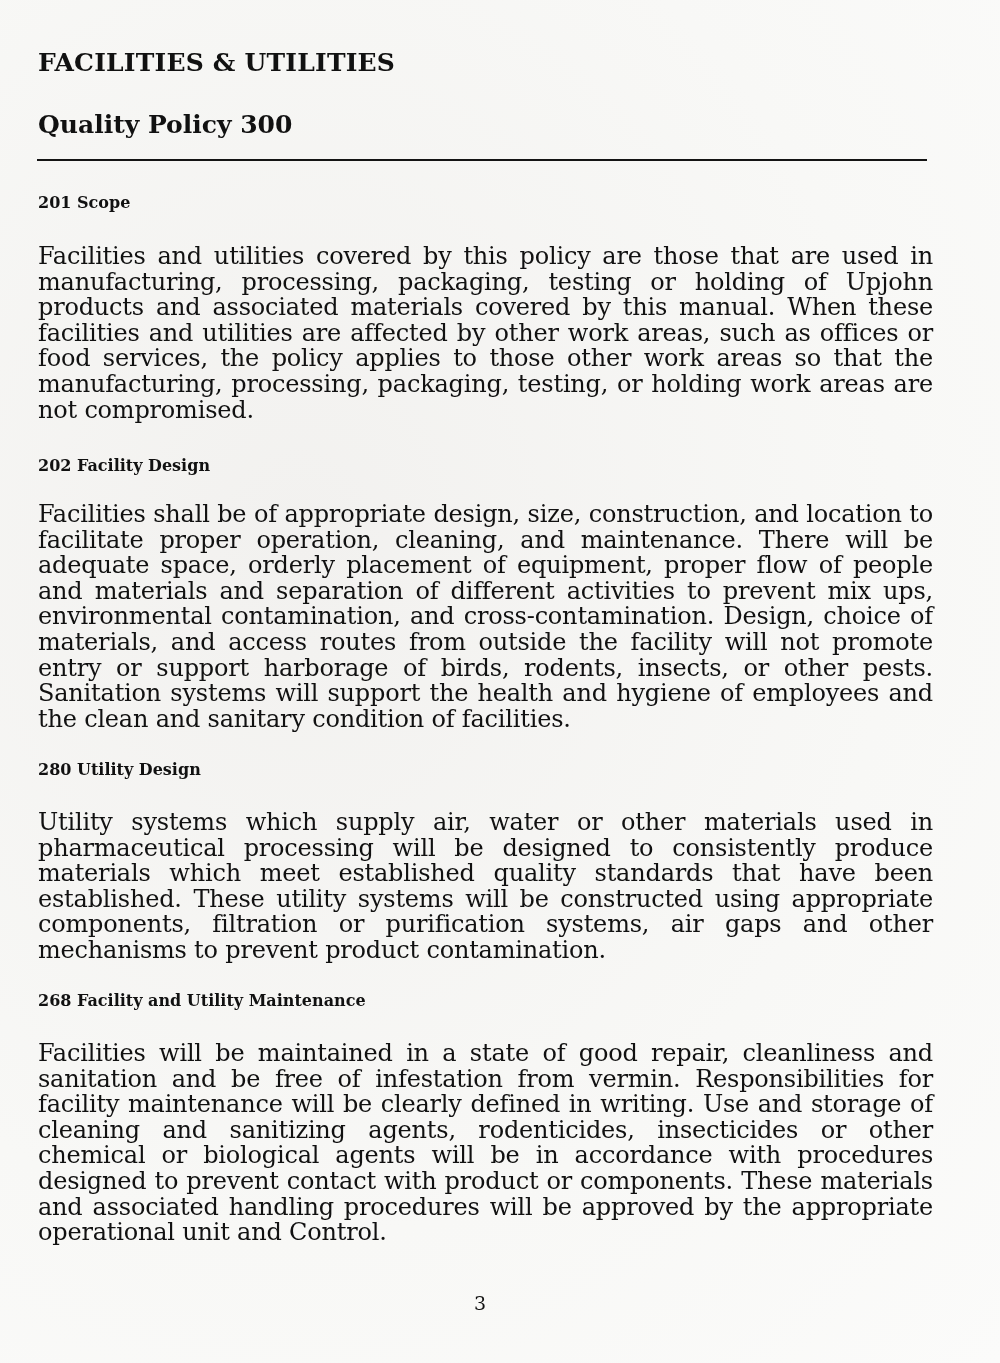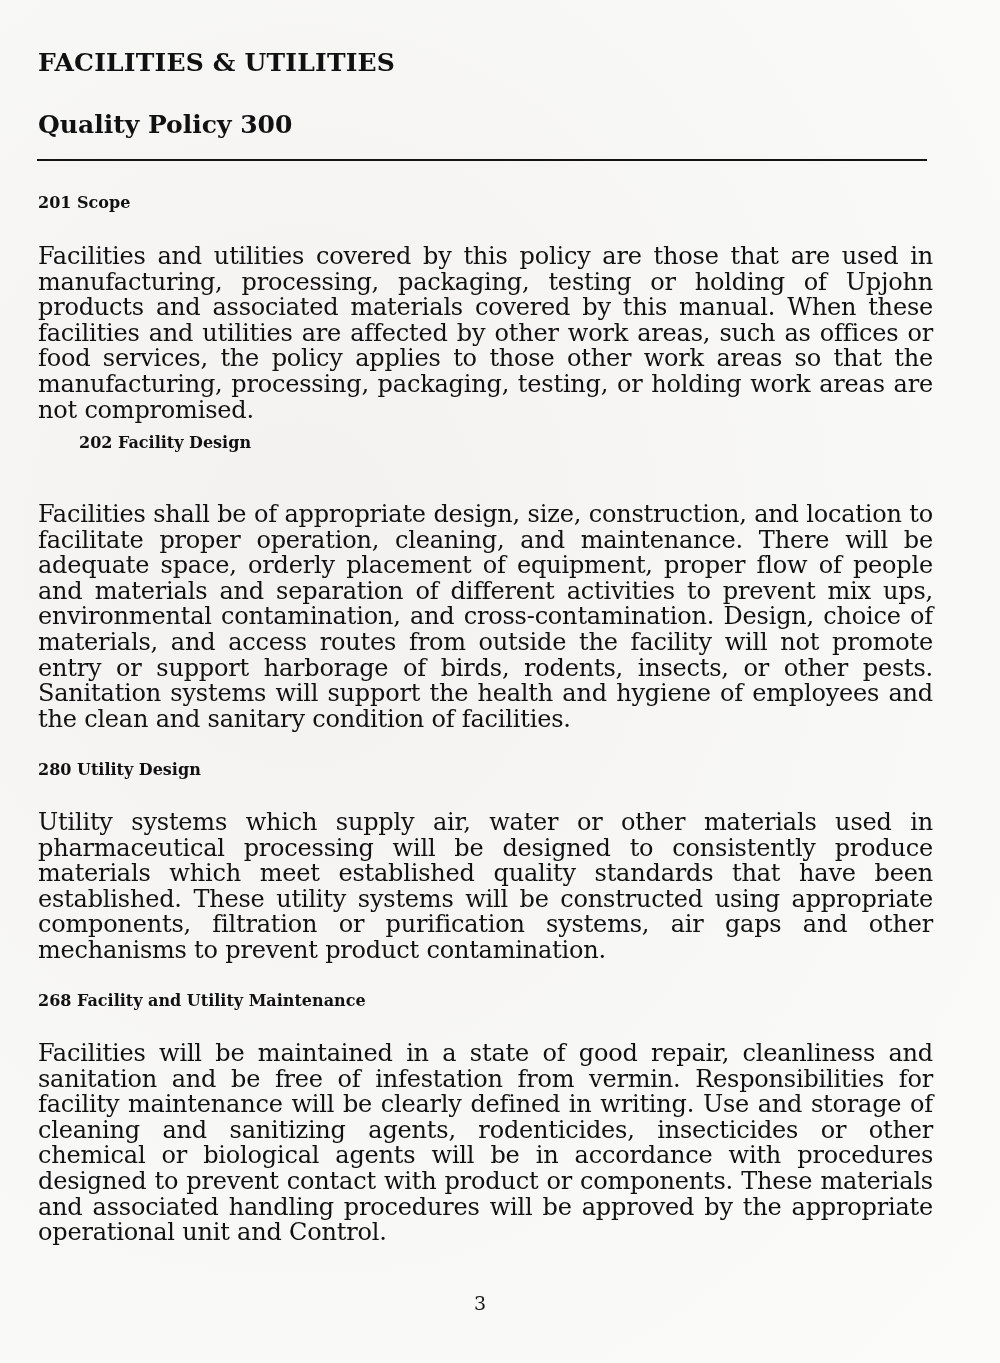--- a/index.html
+++ b/index.html
@@ -23,21 +23,21 @@
 <body>
 
 <div class="page">
   <div class="doc-title">FACILITIES &amp; UTILITIES</div>
   <div class="doc-subtitle">Quality Policy 300</div>
   <div class="rule"></div>
 
   <div class="heading" style="top:193px;">201 Scope</div>
   <div class="para" style="top:244px;">Facilities and utilities covered by this policy are those that are used in manufacturing, processing, packaging, testing or holding of Upjohn products and associated materials covered by this manual.  When these facilities and utilities are affected by other work areas, such as offices or food services, the policy applies to those other work areas so that the manufacturing, processing, packaging, testing, or holding work areas are not compromised.</div>
 
-  <div class="heading" style="top:433px;margin-left:41px;">202 Facility Design</div>
+  <div class="heading" style="top:456px;">202 Facility Design</div>
   <div class="para" style="top:502px;">Facilities shall be of appropriate design, size, construction, and location to facilitate proper operation, cleaning, and maintenance.  There will be adequate space, orderly placement of equipment, proper flow of people and materials and separation of different activities to prevent mix ups, environmental contamination, and cross-contamination. Design, choice of materials, and access routes from outside the facility will not promote entry or support harborage of birds, rodents, insects, or other pests.  Sanitation systems will support the health and hygiene of employees and the clean and sanitary condition of facilities.</div>
 
   <div class="heading" style="top:760px;">280 Utility Design</div>
   <div class="para" style="top:810px;">Utility systems which supply air, water or other materials used in pharmaceutical processing will be designed to consistently produce materials which meet established quality standards that have been established.  These utility systems will be constructed using appropriate components, filtration or purification systems, air gaps and other mechanisms to prevent product contamination.</div>
 
   <div class="heading" style="top:991px;">268 Facility and Utility Maintenance</div>
   <div class="para" style="top:1041px;">Facilities will be maintained in a state of good repair, cleanliness and sanitation and be free of infestation from vermin.  Responsibilities for facility maintenance will be clearly defined in writing.  Use and storage of cleaning and sanitizing agents, rodenticides, insecticides or other chemical or biological agents will be in accordance with procedures designed to prevent contact with product or components. These materials and associated handling procedures will be approved by the appropriate operational unit and Control.</div>
 
   <div class="page-number">3</div>
 </div>

